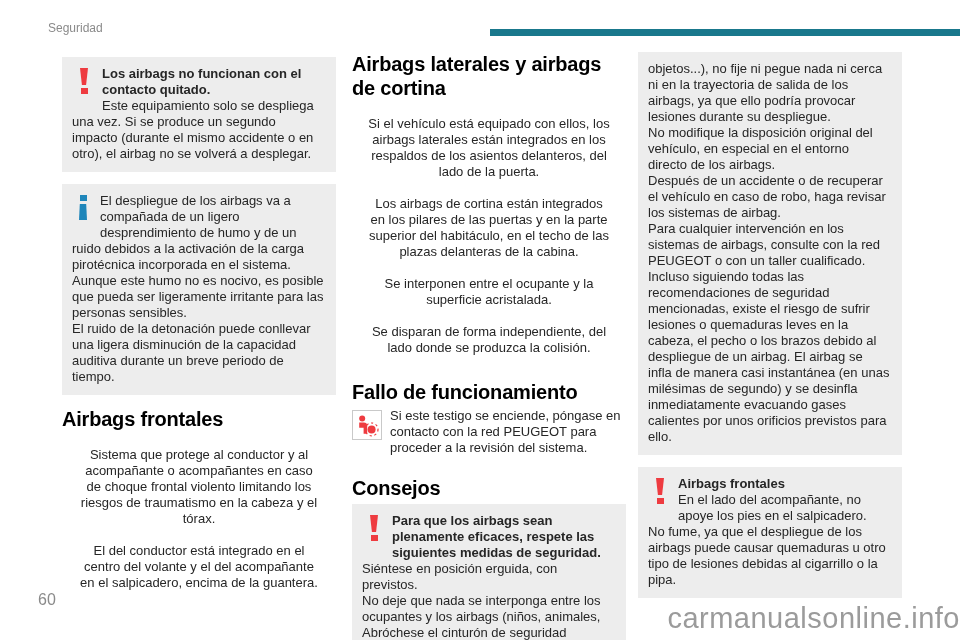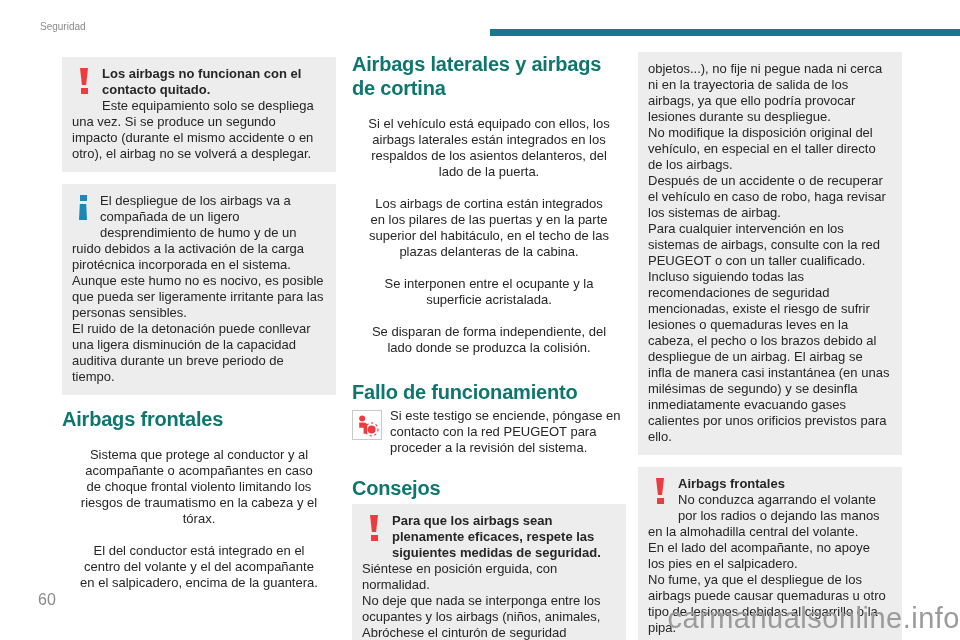--- a/index.html
+++ b/index.html
@@ -14,39 +14,39 @@
   html,body{width:960px;height:640px;}
   body{
     position:relative;
     width:960px;height:640px;
     background:#ffffff;
     font-family:"Liberation Sans", sans-serif;
     color:var(--txt);
     overflow:hidden;
   }
   .breadcrumb{
-    position:absolute;left:40px;top:21px;
-    font-size:10px;color:var(--muted);
+    position:absolute;left:48px;top:21px;
+    font-size:12px;color:var(--muted);
   }
   .accent-bar{
     position:absolute;left:490px;top:29px;width:470px;height:7px;
     background:var(--teal);
   }
   .col{position:absolute;font-size:13px;line-height:16px;}
   .col1{left:62px;top:57px;width:274px;}
   .col2{left:352px;top:50px;width:274px;}
   .col3{left:638px;top:52px;width:264px;}
   .graybox{
     background:var(--boxgray);
     padding:9px 12px 10px 10px;
     margin-bottom:12px;
   }
   .graybox p{margin:0;}
   h2{
-    font-size:20px;line-height:24px;font-weight:bold;color:#0f766e;
+    font-size:20px;line-height:24px;font-weight:bold;color:#000000;
     margin:2px 0 4px 0;letter-spacing:-0.2px;
   }
   .bold{font-weight:bold;}
   p.body-par{margin:16px;text-align:center;}
   
   .icon-excl{
     float:left;width:20px;height:30px;margin:2px 8px 2px 2px;
     display:flex;flex-direction:column;align-items:center;
   }
   .icon-excl .bar{
@@ -133,44 +133,43 @@
     <p>Si este testigo se enciende, póngase en contacto con la red PEUGEOT para proceder a la revisión del sistema.</p>
   </div>
 
   <h2 style="margin-top:20px">Consejos</h2>
   <div class="graybox">
     <span class="icon-excl">
         <span class="bar"></span>
         <span class="dot"></span>
       </span>
     <p class="bold">Para que los airbags sean plenamente eficaces, respete las siguientes medidas de seguridad.</p>
-    <p>Siéntese en posición erguida, con normalidad.</p>
+    <p>Siéntese en posición erguida, con previstos.</p>
     <p>No deje que nada se interponga entre los ocupantes y los airbags (niños, animales,</p>
     <p>Abróchese el cinturón de seguridad asegurándose de colocarlo y ajustarlo correctamente.</p>
   </div>
 
 </div>
 
 <div class="col col3">
 
   <div class="graybox">
     <p>objetos...), no fije ni pegue nada ni cerca ni en la trayectoria de salida de los airbags, ya que ello podría provocar lesiones durante su despliegue.</p>
-    <p>No modifique la disposición original del vehículo, en especial en el taller directo de los airbags.</p>
+    <p>No modifique la disposición original del vehículo, en especial en el entorno directo de los airbags.</p>
     <p>Después de un accidente o de recuperar el vehículo en caso de robo, haga revisar los sistemas de airbag.</p>
     <p>Para cualquier intervención en los sistemas de airbags, consulte con la red PEUGEOT o con un taller cualificado.</p>
     <p>Incluso siguiendo todas las recomendaciones de seguridad mencionadas, existe el riesgo de sufrir lesiones o quemaduras leves en la cabeza, el pecho o los brazos debido al despliegue de un airbag. El airbag se infla de manera casi instantánea (en unas milésimas de segundo) y se desinfla inmediatamente evacuando gases calientes por unos orificios previstos para ello.</p>
   </div>
 
   <div class="graybox">
     <span class="icon-excl">
         <span class="bar"></span>
         <span class="dot"></span>
       </span>
     <p class="bold">Airbags frontales</p>
-    <p>No conduzca agarrando el volante por los radios o dejando las manos en la almohadilla central del volante.</p>
     <p>En el lado del acompañante, no apoye los pies en el salpicadero.</p>
     <p>No fume, ya que el despliegue de los airbags puede causar quemaduras u otro tipo de lesiones debidas al cigarrillo o la pipa.</p>
   </div>
 
 </div>
 
 <div class="footer-pagenum">60</div>
 <div class="watermark">carmanualsonline.info</div>
 
 </body></html>

